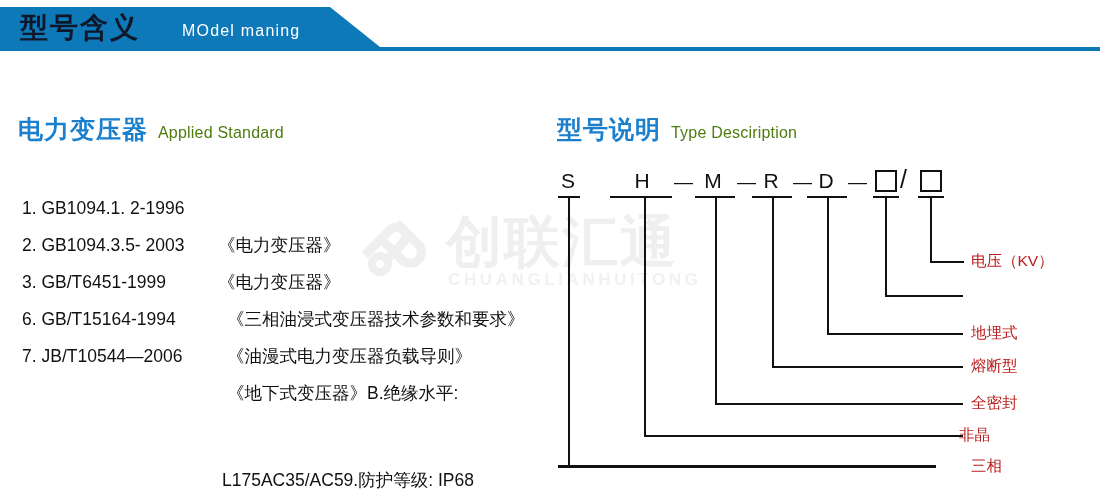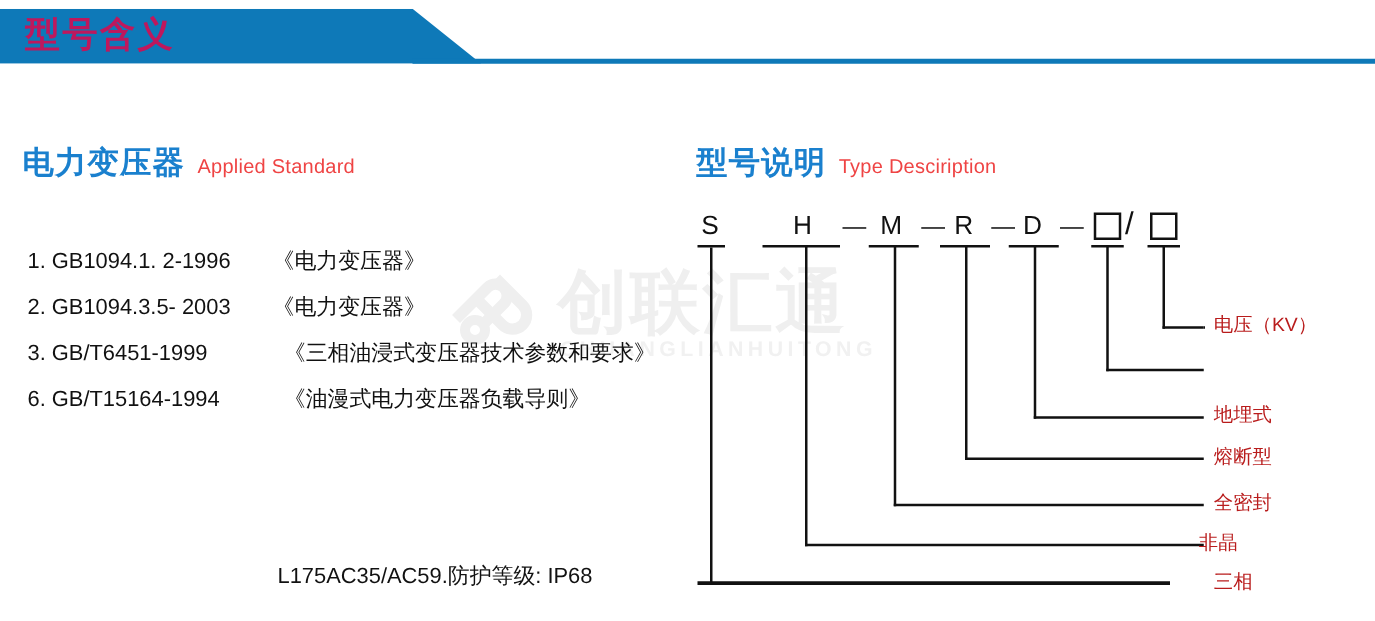--- a/index.html
+++ b/index.html
@@ -36,21 +36,21 @@
     left: 330px; top: 47px;
     width: 770px;
     height: 4px;
     background: #0E79B8;
   }
   #header-title-cn {
     position: absolute;
     left: 20px; top: 11px;
     font-size: 28px;
     font-weight: 700;
-    color: #be185d;
+    color: #0f172a;
     letter-spacing: 2px;
     line-height: 34px;
     white-space: nowrap;
   }
   #header-title-en {
     position: absolute;
     left: 182px; top: 21px;
     font-size: 16px;
     font-weight: 400;
     color: #ffffff;
@@ -100,21 +100,21 @@
   .section-head .cn {
     font-size: 25px;
     font-weight: 700;
     color: #1A80CE;
     letter-spacing: 1px;
     vertical-align: baseline;
   }
   .section-head .en {
     font-size: 16px;
     font-weight: 400;
-    color: #ef4444;
+    color: #4d7c0f;
     margin-left: 10px;
     letter-spacing: 0.2px;
     vertical-align: baseline;
   }
   #standards-head { left: 18px; top: 113px; }
   #typedesc-head  { left: 557px; top: 113px; }
 
   
   #standards-list {
     position: absolute;
@@ -129,24 +129,25 @@
     color: #111111;
     line-height: 37px;
   }
   .std-row .std-code {
     display: inline-block;
     vertical-align: top;
   }
   .std-row .std-name {
     display: inline-block;
     vertical-align: top;
+    margin-top: 37px;
   }
   #std-continuation {
     position: absolute;
-    left: 222px; top: 448px;
+    left: 222px; top: 468px;
     font-size: 17.5px;
     color: #111111;
     line-height: 24px;
     white-space: nowrap;
   }
 
   
   #model-code {
     position: absolute;
     left: 548px; top: 160px;
@@ -199,20 +200,21 @@
     white-space: nowrap;
   }
 </style>
 </head>
 <body>
 
 <div id="header-bar">
   <div id="header-block"></div>
   <div id="header-rule"></div>
   <div id="header-title-cn">型号含义</div>
+  <div id="header-title-en">MOdel maning</div>
 </div>
 
 <div id="watermark">
   <svg class="wm-mark" viewBox="0 0 74 74">
     <path d="M8 40 L30 18 A9 9 0 0 1 43 31 L31 43" fill="none" stroke="#EFEFEF" stroke-width="9" stroke-linecap="square"></path>
     <path d="M40 14 L58 32 A11 11 0 0 1 42 48 L24 30" fill="none" stroke="#EFEFEF" stroke-width="9" stroke-linecap="square"></path>
     <circle cx="20" cy="52" r="8" fill="none" stroke="#EFEFEF" stroke-width="8"></circle>
   </svg>
   <div class="wm-cn">创联汇通</div>
   <div class="wm-en">CHUANGLIANHUITONG</div>
@@ -227,20 +229,23 @@
     <span class="std-code" style="width:196px">1. GB1094.1. 2-1996</span><span class="std-name">《电力变压器》</span>
   </div>
   <div class="std-row">
     <span class="std-code" style="width:196px">2. GB1094.3.5- 2003</span><span class="std-name">《电力变压器》</span>
   </div>
   <div class="std-row">
     <span class="std-code" style="width:205px">3. GB/T6451-1999</span><span class="std-name">《三相油浸式变压器技术参数和要求》</span>
   </div>
   <div class="std-row">
     <span class="std-code" style="width:205px">6. GB/T15164-1994</span><span class="std-name">《油漫式电力变压器负载导则》</span>
+  </div>
+  <div class="std-row">
+    <span class="std-code" style="width:205px">7. JB/T10544—2006</span><span class="std-name">《地下式变压器》B.绝缘水平:</span>
   </div>
 </div>
 <div id="std-continuation">L175AC35/AC59.防护等级: IP68</div>
 
 <div class="section-head" id="typedesc-head">
   <span class="cn">型号说明</span><span class="en">Type Desciription</span>
 </div>
 
 <div id="model-code">
 

